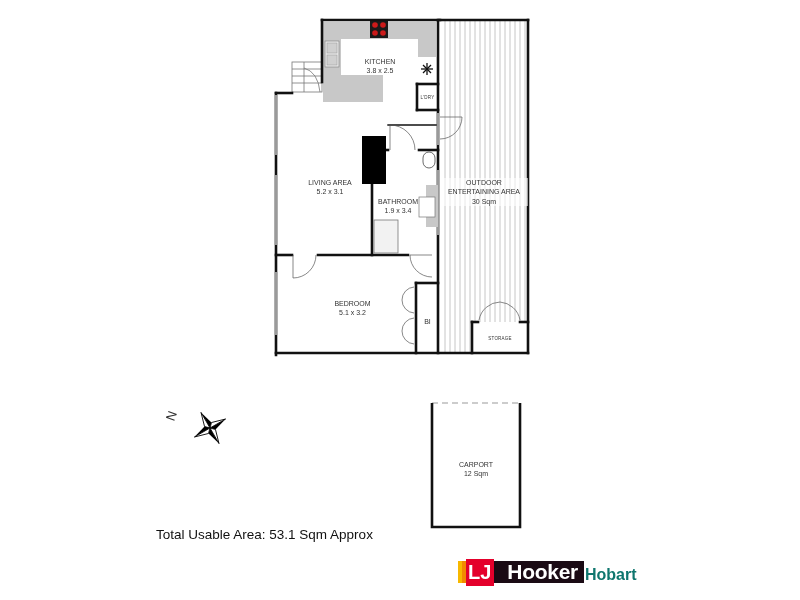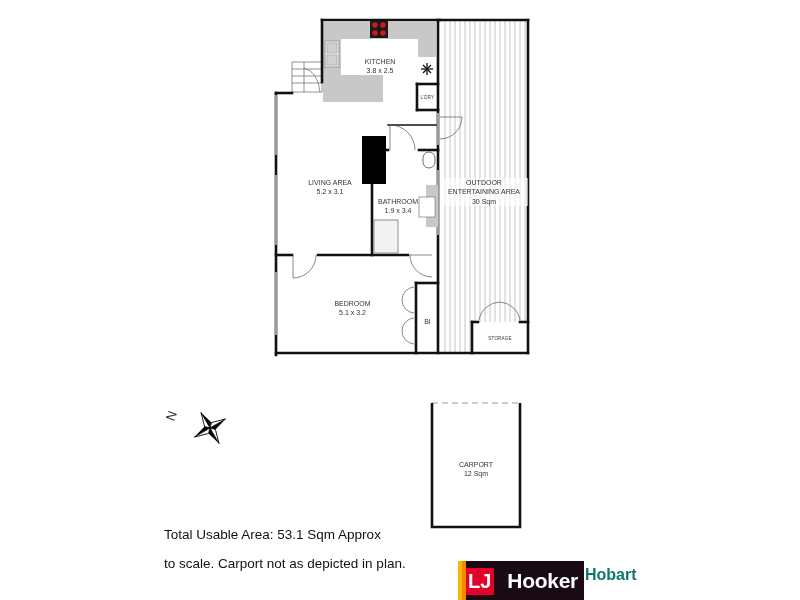--- a/index.html
+++ b/index.html
@@ -2,23 +2,23 @@
 <html><head>
 <meta charset="utf-8">
 <style>
   html, body { margin:0; padding:0; background:#ffffff; }
   body { width:800px; height:600px; position:relative; overflow:hidden; font-family:"Liberation Sans", sans-serif; color:#222; }
   #plan { position:absolute; left:0; top:0; width:800px; height:600px; }
   .room-label { position:absolute; text-align:center; font-family:"Liberation Sans", sans-serif; color:#333; line-height:1.35; }
   .room-label span { display:block; }
   .lbl-7 { font-size:7px; }
   .lbl-4 { font-size:4.5px; letter-spacing:0.2px; }
-  .footer-total { position:absolute; left:164px; top:527px; font-size:13.5px; color:#111; }
+  .footer-total { position:absolute; left:156px; top:527px; font-size:13.5px; color:#111; }
   .footer-disclaimer { position:absolute; left:164px; top:555px; font-size:13.5px; color:#111; line-height:18px; width:300px; }
-  .logo { position:absolute; left:458px; top:561px; height:40px; display:flex; align-items:stretch; }
+  .logo { position:absolute; left:458px; top:561px; height:22px; display:flex; align-items:stretch; }
   .logo .stripe1 { width:4px; background:#f7b800; }
   .logo .stripe2 { width:4px; background:#f28a00; }
   .logo .body { background:#1a0a14; display:flex; align-items:center; padding:0 6px 0 0; }
   .logo .lj { background:#e4002b; color:#fff; font-weight:bold; font-size:20px; padding:0 3px 0 2px; height:27px; display:flex; align-items:center; }
   .logo .hk { color:#fff; font-weight:bold; font-size:21px; padding-left:13px; letter-spacing:-0.3px; }
   .office { position:absolute; left:585px; top:566px; font-size:16px; font-weight:bold; color:#0f766e; }
 </style>
 </head>
 <body>
 
@@ -202,21 +202,20 @@
 <div class="room-label lbl-4" style="left:474px;top:336px;width:52px;">
   <span>STORAGE</span>
 </div>
 <div class="room-label lbl-7" style="left:445px;top:460px;width:62px;">
   <span>CARPORT</span>
   <span>12 Sqm</span>
 </div>
 
 <div class="footer-total">Total Usable Area: 53.1 Sqm Approx</div>
 <div class="footer-disclaimer">
-  <div>to scale. Carport not as depicted in plan.</div>
 </div>
 
 <div class="logo">
   <div class="stripe1"></div>
   <div class="stripe2"></div>
   <div class="body">
     <span class="lj">LJ</span>
     <span class="hk">Hooker</span>
   </div>
 </div>

